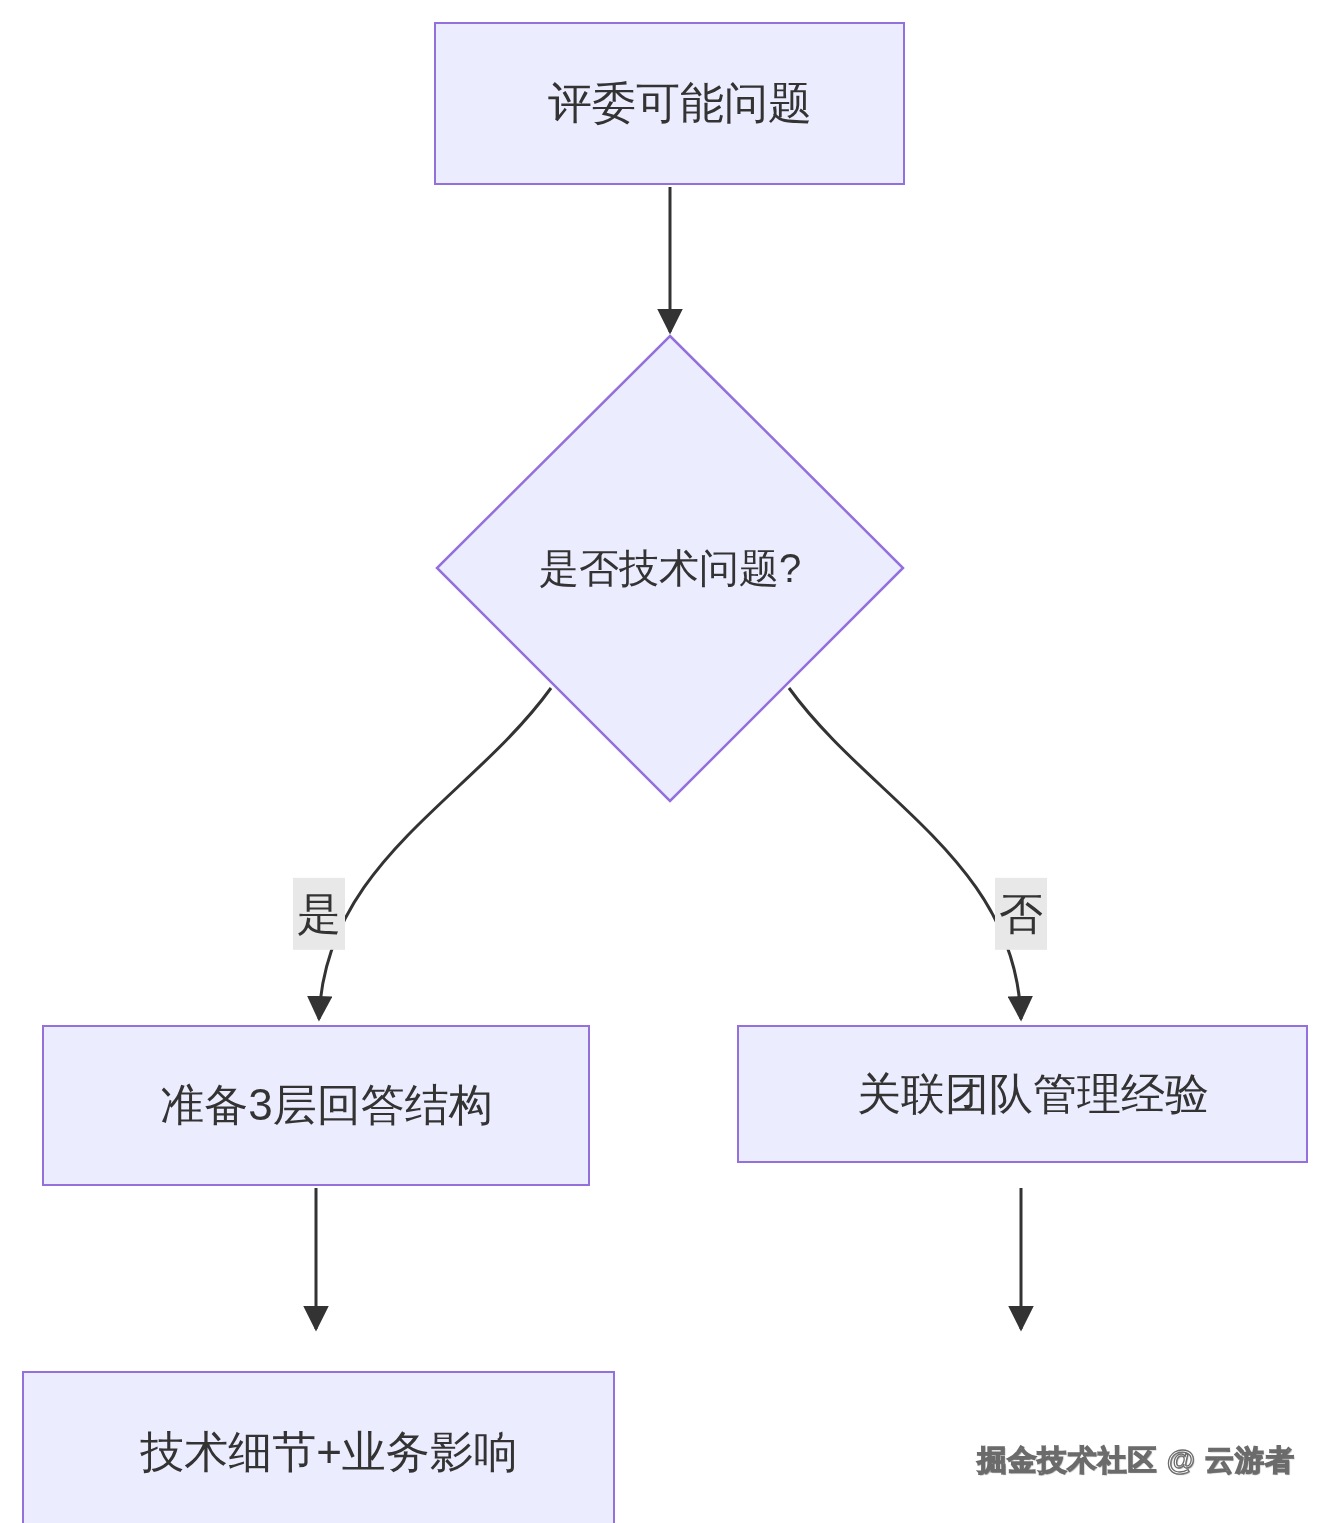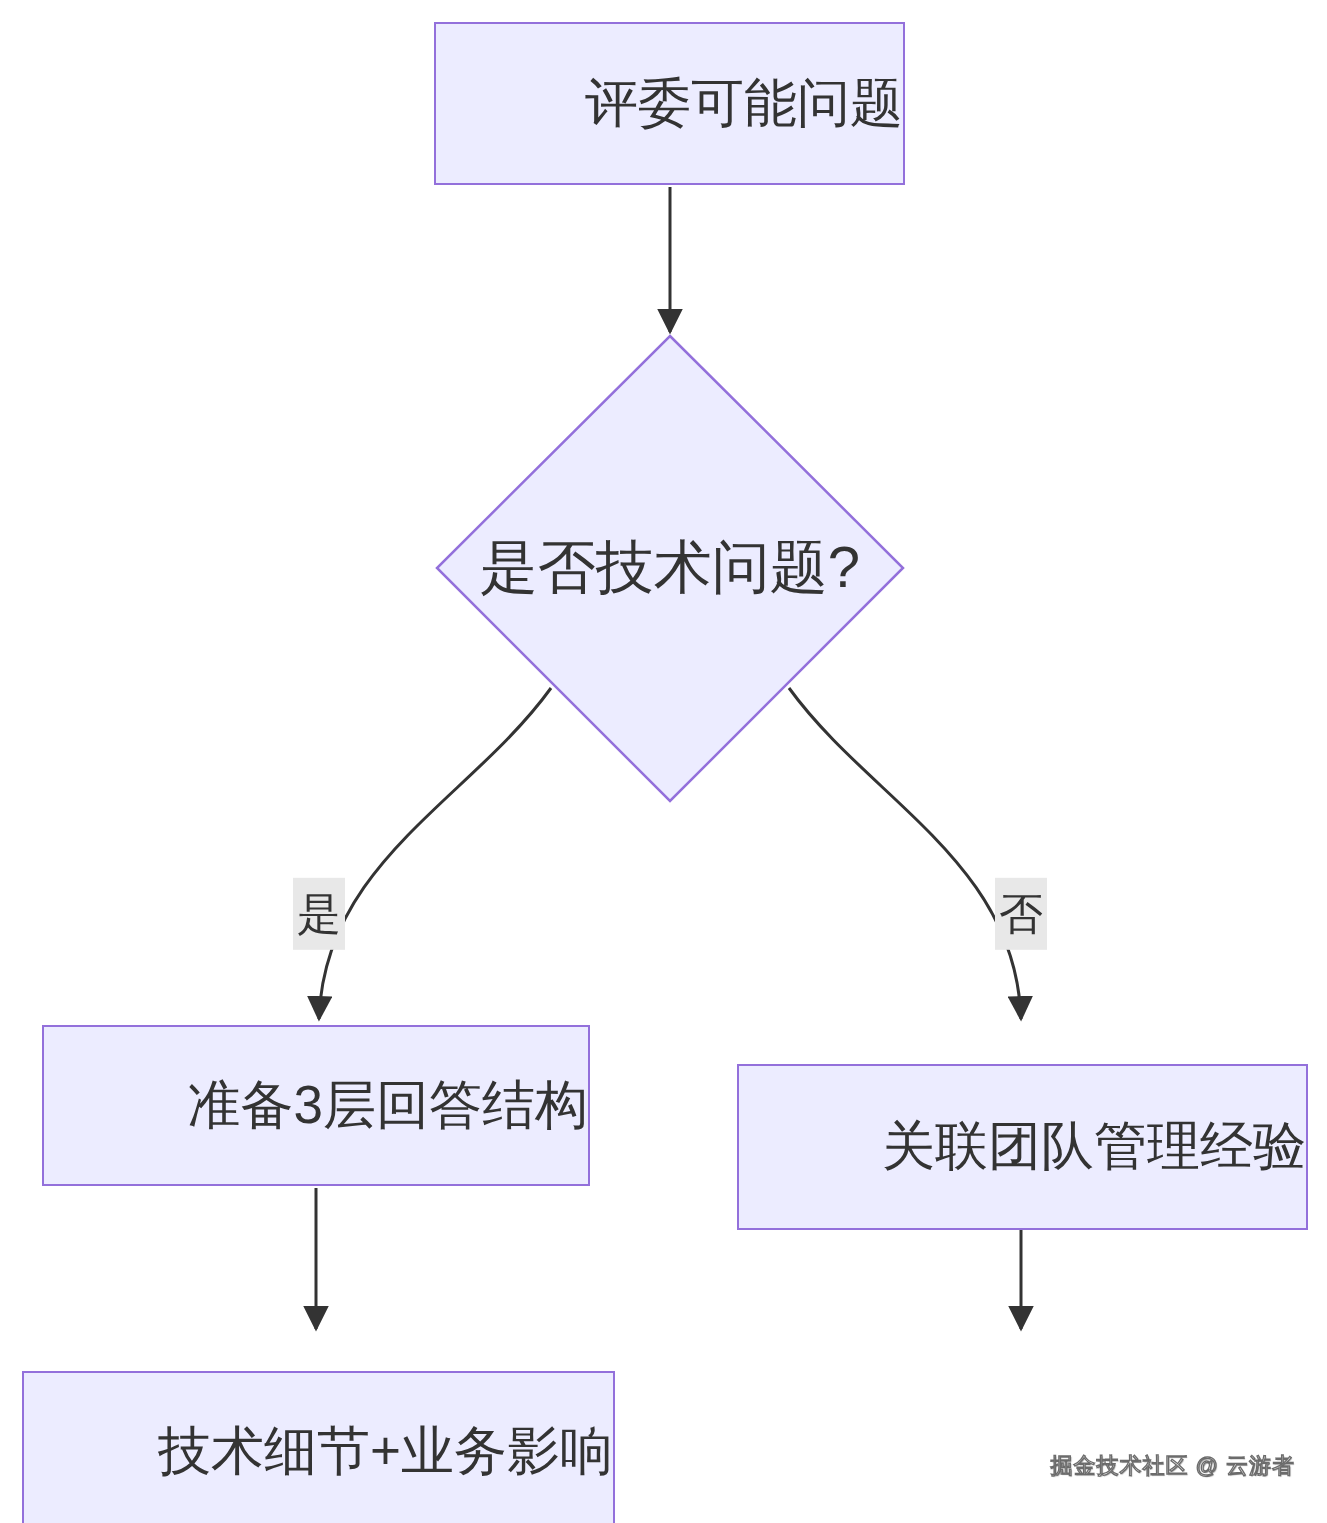--- a/index.html
+++ b/index.html
@@ -36,58 +36,59 @@
     fill: var(--node-fill);
     stroke: var(--node-border);
     stroke-width: 2.5px;
   }
   .node {
     position: absolute;
     background: var(--node-fill);
     border: 2.5px solid var(--node-border);
     display: flex;
     align-items: center;
-    justify-content: flex-end;
-    font-size: 53px;
+    justify-content: center;
+    font-size: 44px;
     color: var(--text-color);
     text-align: center;
     white-space: nowrap;
     padding-left: 21px;
   }
   .diamond-label {
     position: absolute;
     left: 670px; top: 568px;
     transform: translate(-50%, -50%);
-    font-size: 58px;
+    font-size: 40px;
     color: var(--text-color);
     white-space: nowrap;
   }
   .edge-label {
     position: absolute;
     transform: translate(-50%, -50%);
     background: var(--edge-label-bg);
     font-size: 44px;
     color: var(--text-color);
     padding: 12px 4px;
     line-height: 1.1;
     white-space: nowrap;
   }
   .edge-label.yes { left: 319px; top: 914px; }
   .edge-label.no  { left: 1021px; top: 914px; }
   .watermark {
     position: absolute;
     right: 32px;
     bottom: 42px;
-    font-size: 22px;
+    font-size: 29px;
     letter-spacing: 1px;
     color: #ffffff;
     -webkit-text-stroke: 1.3px var(--watermark-outline);
     text-shadow: 1px 1px 1px rgba(80,80,80,0.55);
     white-space: nowrap;
     z-index: 5;
+    font-weight: bold;
   }
 </style>
 </head>
 <body>
 
 <div class="canvas">
 
   <svg class="edges-layer" width="1327" height="1523" viewBox="0 0 1327 1523" xmlns="http://www.w3.org/2000/svg">
     <defs>
       <marker id="arrow" viewBox="0 0 10 10" refX="9" refY="5" markerWidth="8.5" markerHeight="8.5" orient="auto-start-reverse">
@@ -110,21 +111,21 @@
 
   <div class="diamond-label">是否技术问题?</div>
 
   <div class="edge-label yes">是</div>
   <div class="edge-label no">否</div>
 
   <div class="node" style="left:42px; top:1025px; width:548px; height:161px;">
     <span>准备3层回答结构</span>
   </div>
 
-  <div class="node" style="left:737px; top:1025px; width:571px; height:166px;margin-top:39px;">
+  <div class="node" style="left:737px; top:1025px; width:571px; height:138px;">
     <span>关联团队管理经验</span>
   </div>
 
   <div class="node" style="left:22px; top:1335px; width:593px; height:162px;margin-top:36px;">
     <span>技术细节+业务影响</span>
   </div>
 
 
   <div class="watermark">掘金技术社区 @ 云游者</div>
 

